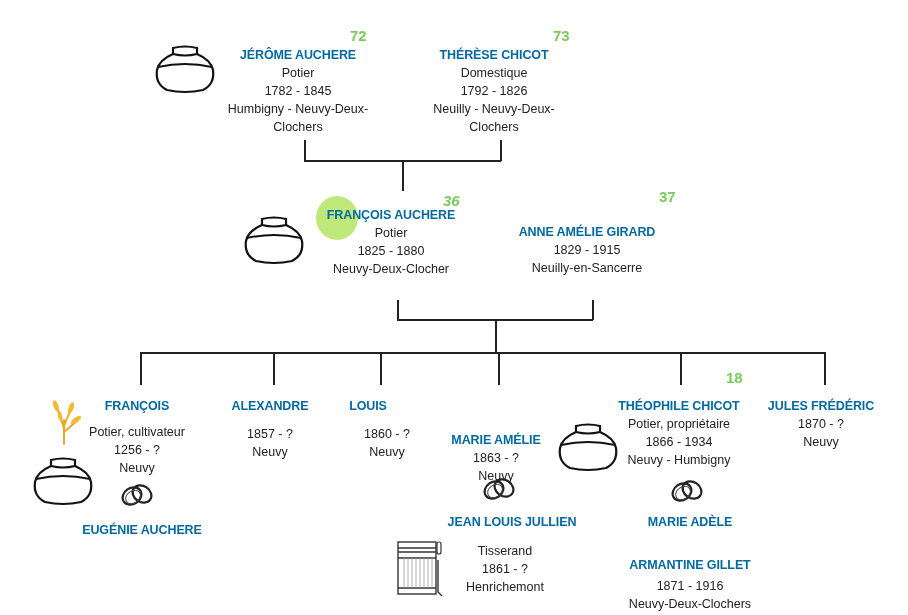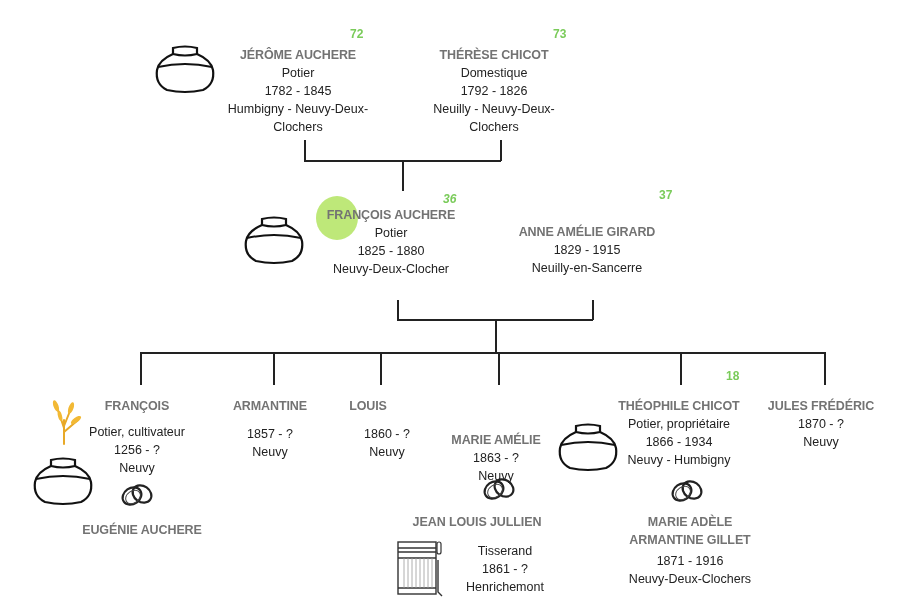--- a/index.html
+++ b/index.html
@@ -1,22 +1,22 @@
 <!DOCTYPE html>
 <html><head>
 <meta charset="utf-8">
 <style>
   html, body { margin:0; padding:0; background:#ffffff; }
   body { width:908px; height:615px; position:relative; overflow:hidden;
          font-family:"Liberation Sans", "DejaVu Sans", sans-serif; color:#222; }
   .abs { position:absolute; }
   .line { position:absolute; background:#222; }
   .person { position:absolute; text-align:center; font-size:12.5px; line-height:18px; transform:translateX(-50%); }
-  .name { font-weight:bold; font-size:12.5px; letter-spacing:-0.1px; color:#737373; }
-  .num { position:absolute; color:#7acb5a; font-weight:bold; font-size:12px; }
+  .name { font-weight:bold; font-size:12.5px; letter-spacing:-0.1px; color:#0369a1; }
+  .num { position:absolute; color:#7acb5a; font-weight:bold; font-size:15px; }
   .highlight { position:absolute; width:42px; height:44px; border-radius:50%; background:#b7e56a; opacity:0.9; }
   svg { overflow:visible; }
 </style>
 </head>
 <body>
 
 <svg width="0" height="0" style="position:absolute">
   <defs>
     <g id="pot">
       <path d="M20 4 Q32 1 44 4 L44 10 Q32 13 20 10 Z" fill="none" stroke="#111" stroke-width="2.2"></path>
@@ -112,42 +112,42 @@
   <div style="margin-top:-10px;">Potier, cultivateur</div>
   <div>1256 - ?</div>
   <div>Neuvy</div>
 </div>
 <svg class="abs" style="left:120px;top:482px;" width="36" height="28" viewBox="0 0 36 28">
     <use href="#rings"></use>
   </svg>
 <div class="person name" style="left:142px;top:521px;width:200px;">EUGÉNIE AUCHERE</div>
 
 <div class="person" style="left:270px;top:397px;width:120px;">
-  <div class="name">ARMANTINE</div>
+  <div class="name">ALEXANDRE</div>
   <div style="height:10px"></div>
   <div>1857 - ?</div>
   <div>Neuvy</div>
 </div>
 
 <div class="person" style="left:377px;top:397px;width:100px;">
   <div class="name" style="transform:translateX(-9px)">LOUIS</div>
   <div style="height:10px"></div>
   <div style="transform:translateX(10px)">1860 - ?</div>
   <div style="transform:translateX(10px)">Neuvy</div>
 </div>
 
 <div class="person" style="left:496px;top:415px;width:130px;margin-top:16px;">
   <div class="name">MARIE AMÉLIE</div>
   <div>1863 - ?</div>
   <div>Neuvy</div>
 </div>
 <svg class="abs" style="left:482px;top:476px;" width="36" height="28" viewBox="0 0 36 28">
     <use href="#rings"></use>
   </svg>
-<div class="person name" style="left:477px;top:513px;width:200px;">JEAN LOUIS JULLIEN</div>
+<div class="person name" style="left:512px;top:513px;width:200px;">JEAN LOUIS JULLIEN</div>
 <svg class="abs" style="left:390px;top:538px;" width="52" height="60" viewBox="0 0 52 60">
   <g stroke="#333" fill="none" stroke-width="1.4">
     <rect x="8" y="4" width="38" height="52"></rect>
     <line x1="8" y1="10" x2="46" y2="10"></line>
     <line x1="8" y1="14" x2="46" y2="14"></line>
     <line x1="8" y1="20" x2="46" y2="20"></line>
     <line x1="8" y1="50" x2="46" y2="50"></line>
   </g>
   <g stroke="#999" stroke-width="0.8">
     <line x1="14" y1="20" x2="14" y2="50"></line>
@@ -176,21 +176,21 @@
   <div class="name">THÉOPHILE CHICOT</div>
   <div>Potier, propriétaire</div>
   <div>1866 - 1934</div>
   <div>Neuvy - Humbigny</div>
 </div>
 <svg class="abs" style="left:670px;top:478px;" width="36" height="28" viewBox="0 0 36 28">
     <use href="#rings"></use>
   </svg>
 <div class="person" style="left:690px;top:513px;width:190px;">
   <div class="name">MARIE ADÈLE</div>
-  <div class="name" style="margin-bottom:3px;">ARMANTINE GILLET</div>
+  <div class="name" style="margin-bottom:3px;margin-top:25px;">ARMANTINE GILLET</div>
   <div>1871 - 1916</div>
   <div>Neuvy-Deux-Clochers</div>
 </div>
 
 <div class="person" style="left:821px;top:397px;width:130px;">
   <div class="name">JULES FRÉDÉRIC</div>
   <div>1870 - ?</div>
   <div>Neuvy</div>
 </div>
 

